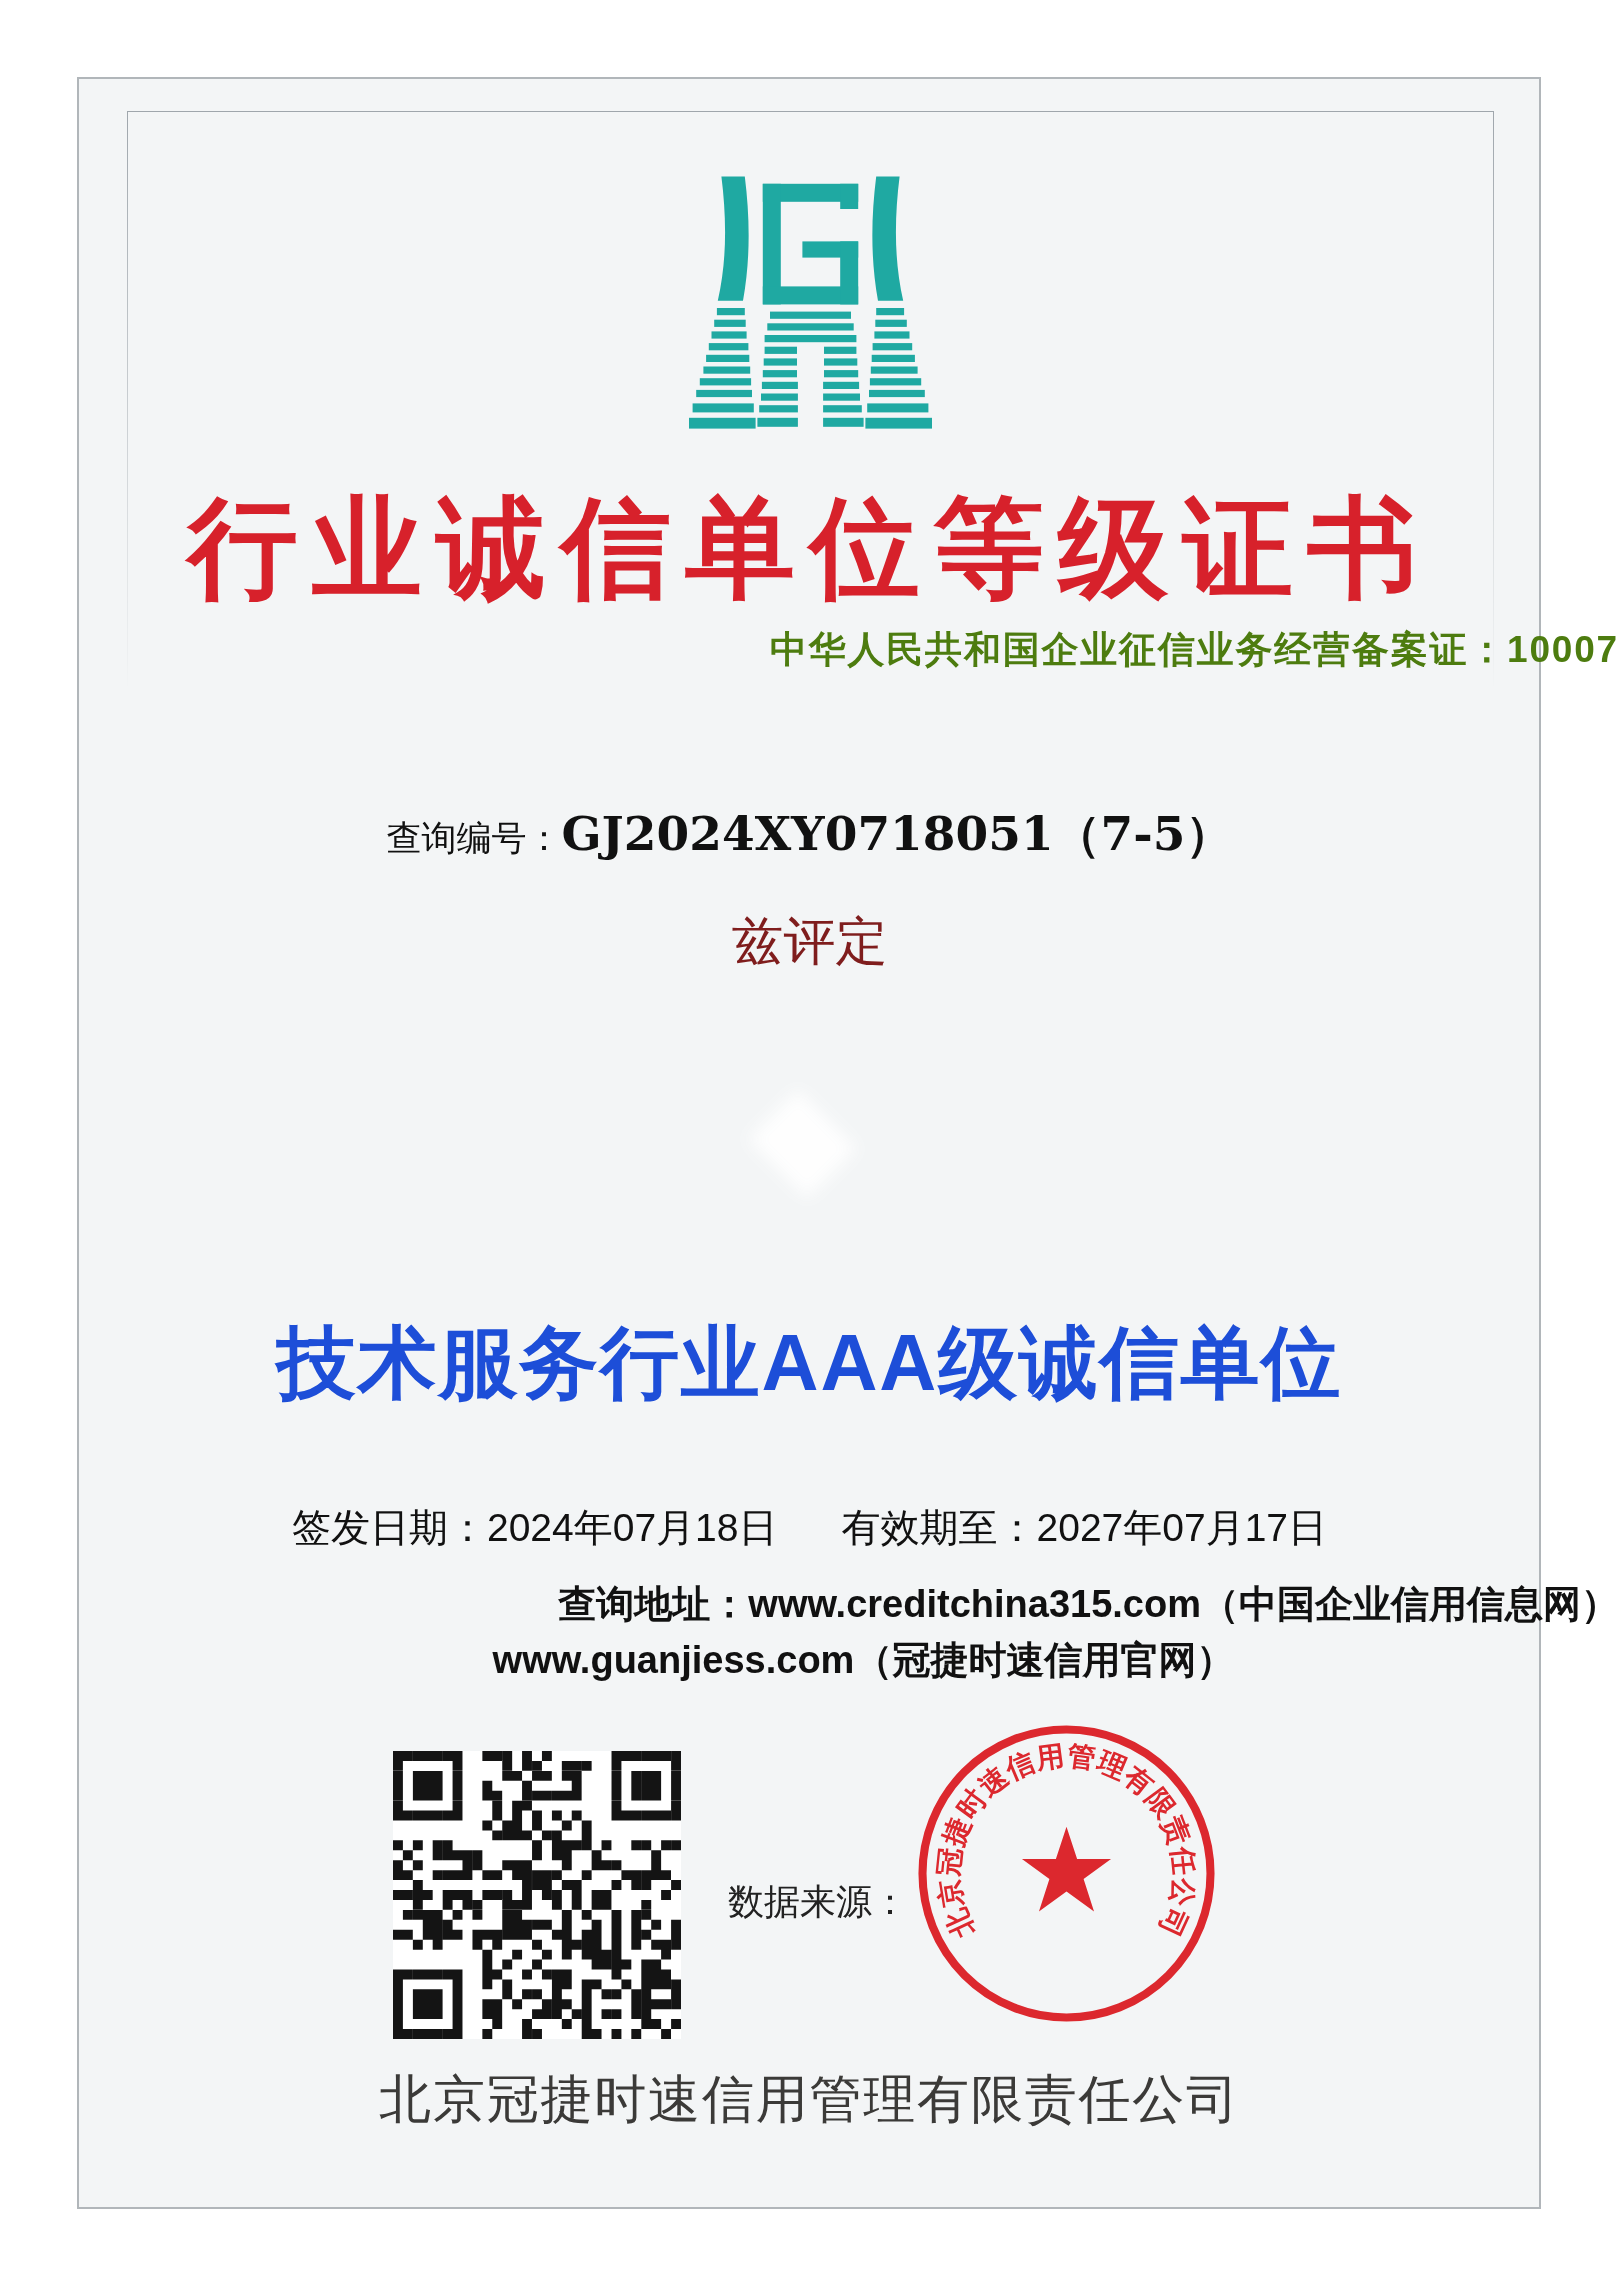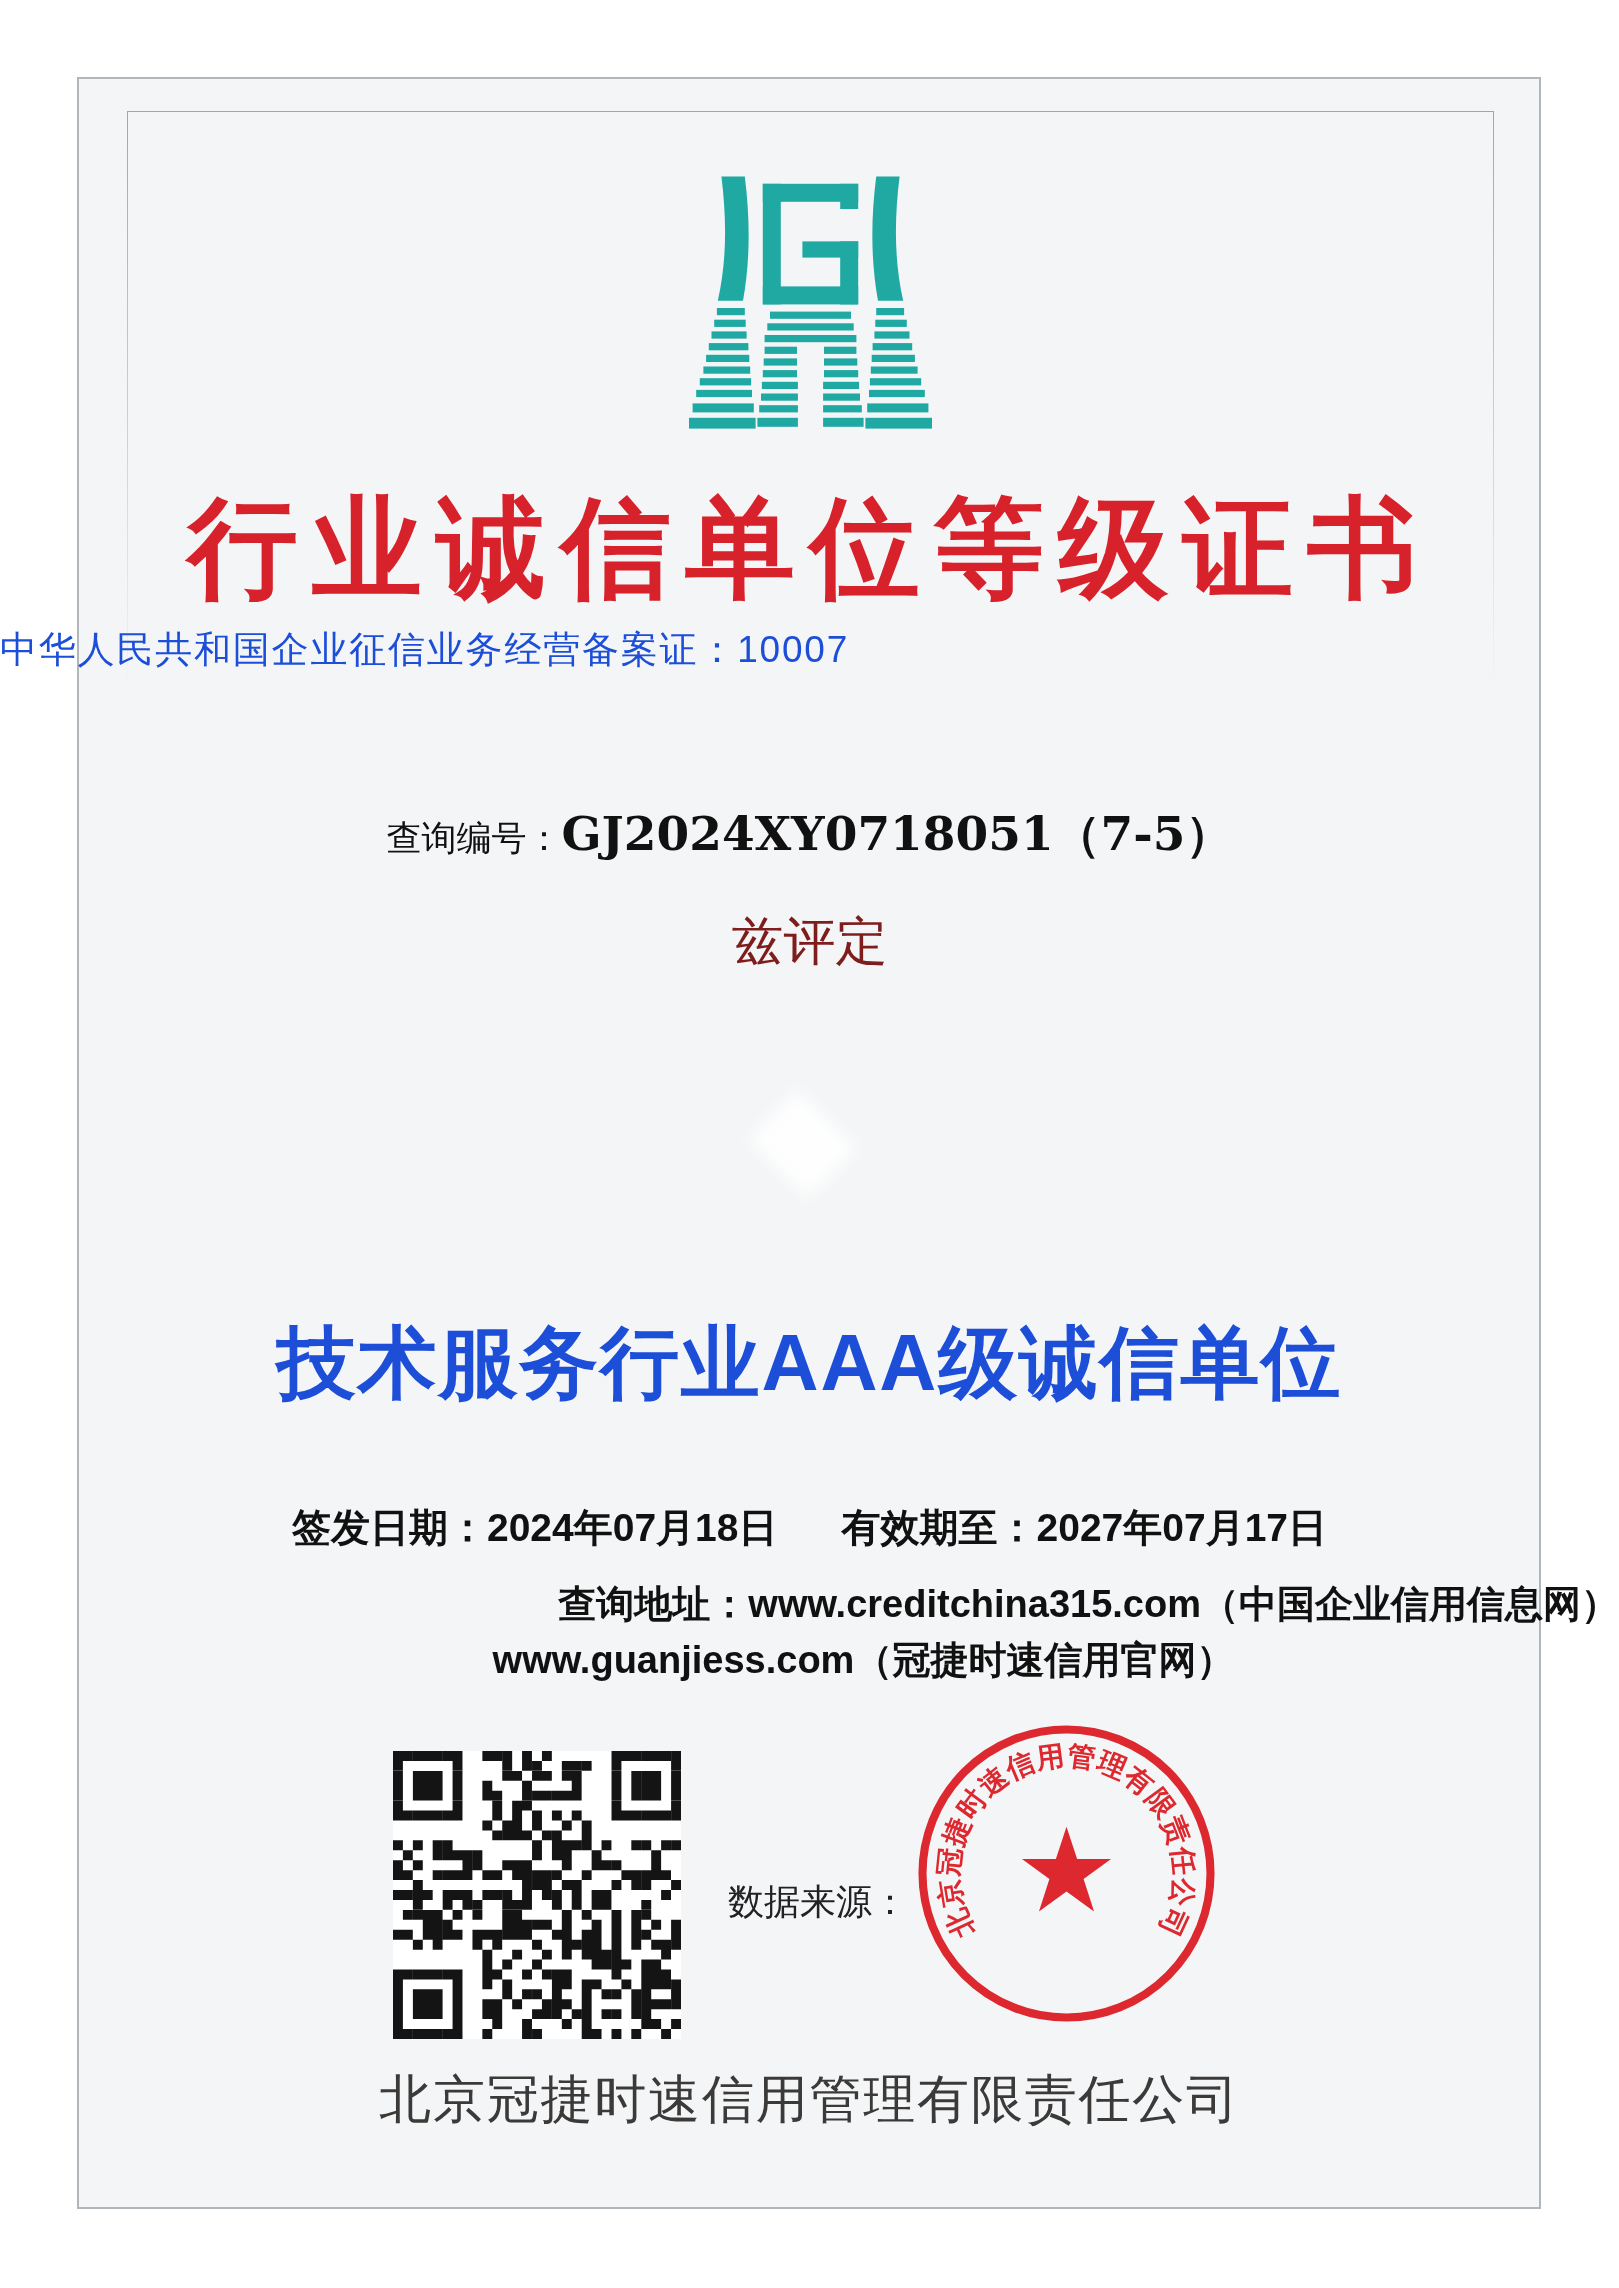--- a/index.html
+++ b/index.html
@@ -16,39 +16,39 @@
     mask:linear-gradient(180deg,#000 0%,rgba(0,0,0,.65) 10%,transparent 28%);}
   .watermark-diamond{position:absolute;left:761px;top:1109px;width:83px;height:70px;
     background:#ffffff;transform:rotate(45deg);filter:blur(8px);opacity:.92;z-index:1;}
   .content{position:absolute;left:0;top:0;width:1430px;height:2288px;z-index:2;}
 
   .logo-wrap{position:absolute;left:689px;top:173px;width:243px;height:270px;}
 
   .cert-title{position:absolute;left:0;width:1619px;top:475px;text-align:center;
     font-size:110px;font-weight:900;letter-spacing:14.4px;color:#d7212b;
     font-family:"Liberation Sans",sans-serif;}
-  .cert-subtitle{position:absolute;left:0;width:1619px;top:625px;text-align:left;
-    font-size:37px;font-weight:normal;color:#1d4ed8;letter-spacing:1.8px;}
+  .cert-subtitle{position:absolute;left:0;width:1619px;top:625px;text-align:right;
+    font-size:37px;font-weight:bold;color:#4d7c0f;letter-spacing:1.8px;}
 
   .query-line{position:absolute;left:0;width:1619px;top:803px;text-align:center;color:#111;}
   .query-line .lbl{font-size:35px;font-weight:normal;text-align:right;}
   .query-line .val{font-size:47px;font-weight:bold;font-family:"DejaVu Serif","Liberation Serif",serif;}
 
   .hereby{position:absolute;left:0;width:1619px;top:907px;text-align:center;
     font-size:52px;color:#7f1d1d;font-family:"DejaVu Serif","Liberation Serif",serif;}
 
   .company{position:absolute;left:0;width:1619px;top:1001px;text-align:center;
     font-size:76px;font-weight:600;letter-spacing:5.4px;color:#000;
     font-family:"DejaVu Serif","Liberation Serif",serif;}
 
   .award{position:absolute;left:0;width:1619px;top:1311px;text-align:center;
     font-size:79px;font-weight:900;letter-spacing:1.8px;color:#1d4ed8;}
 
   .dates-row{position:absolute;left:0;width:1619px;top:1501px;display:flex;
-    justify-content:center;gap:64px;font-size:39px;font-weight:bold;color:#111;text-align:right;}
+    justify-content:center;gap:64px;font-size:39px;font-weight:normal;color:#111;text-align:right;}
   .addr1{position:absolute;left:0;width:1619px;top:1579px;text-align:right;
     font-size:38px;font-weight:bold;color:#111;}
   .addr2{position:absolute;left:54px;width:1619px;top:1635px;text-align:center;
     font-size:38px;font-weight:bold;color:#111;}
 
   .qr{position:absolute;left:393px;top:1751px;width:288px;height:288px;background:#fff;}
   .data-source{position:absolute;left:720px;top:1878px;font-size:36px;color:#222;
     font-family:"DejaVu Serif","Liberation Serif",serif;margin-left:8px;}
 
   .seal{position:absolute;left:909px;top:1716px;width:315px;height:315px;opacity:.96;}

